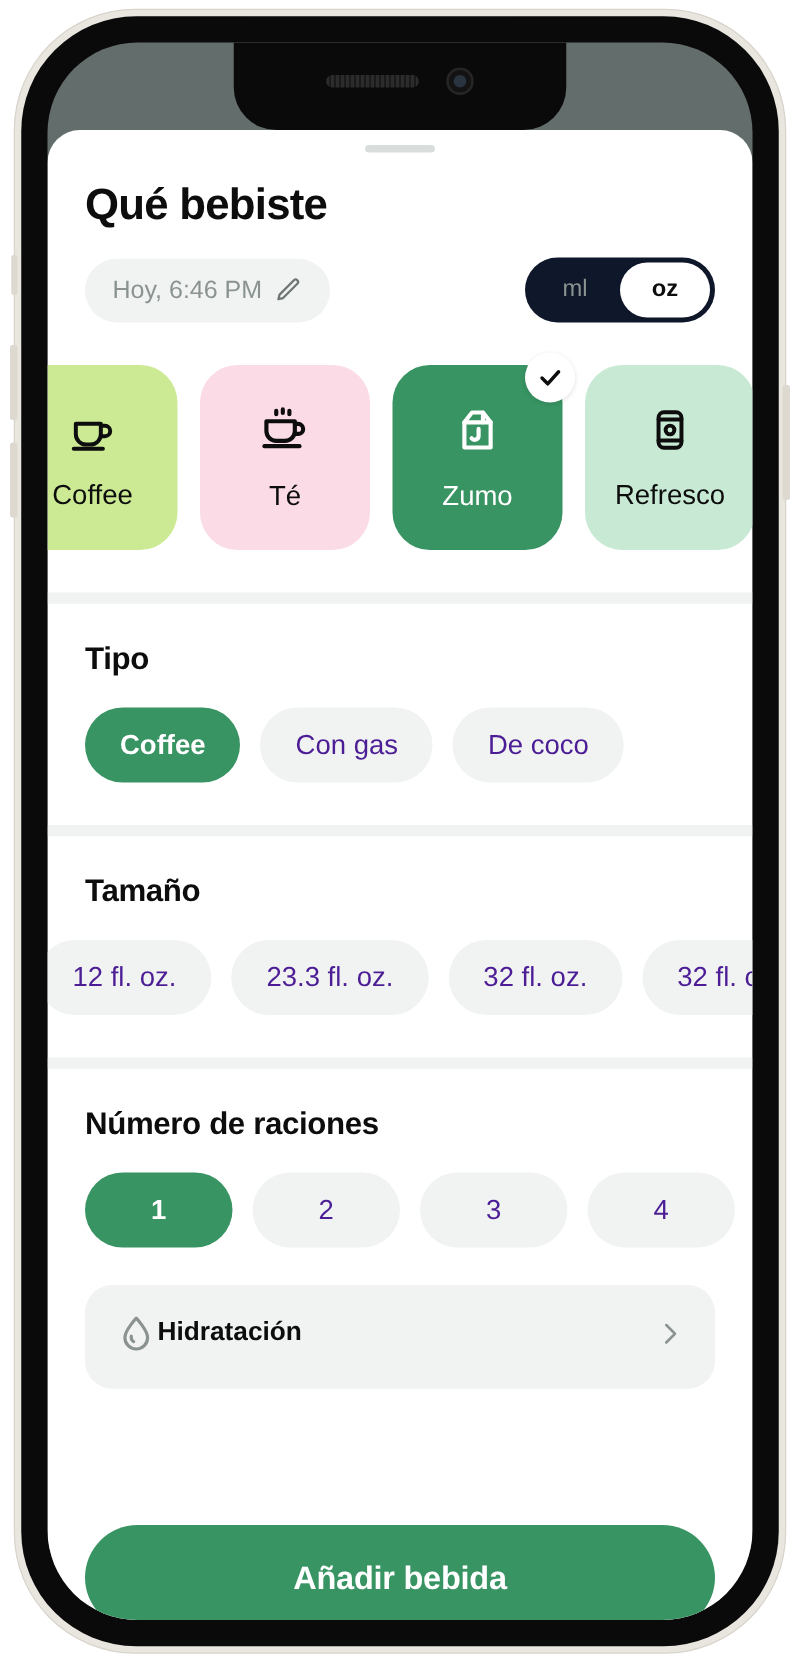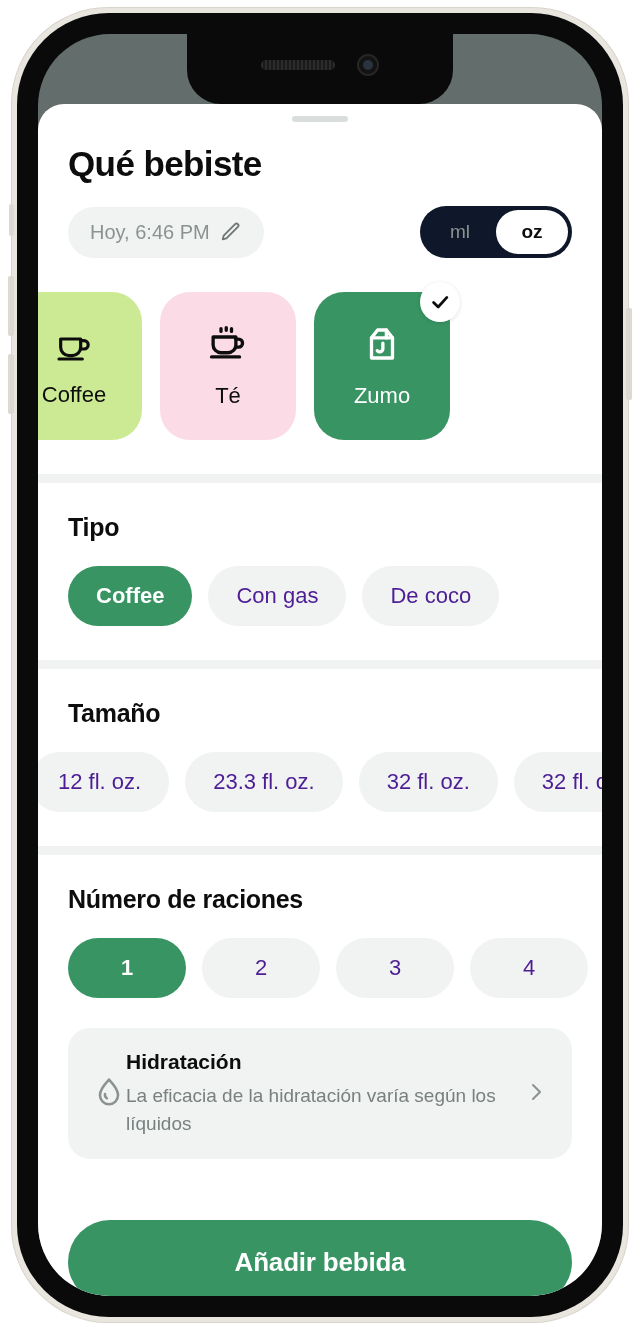--- a/index.html
+++ b/index.html
@@ -359,20 +359,30 @@
               <svg width="42" height="42" viewBox="0 0 24 24" fill="none" stroke="#ffffff" stroke-width="1.9" stroke-linecap="round" stroke-linejoin="round">
                 <path d="M6 8.5 9.5 4h5L18 8.5V20H6Z"></path>
                 <path d="M6 8.5h12"></path>
                 <path d="M14.5 4v4.5"></path>
                 <path d="M12.5 11.5v3.2a1.8 1.8 0 0 1-3.2 1.1"></path>
               </svg>
             </span>
             <span class="drink-label">Zumo</span>
           </div>
 
+          <div class="drink-card" style="background:#c8ead5">
+            <span>
+              <svg width="40" height="40" viewBox="0 0 24 24" fill="none" stroke="#0d0d0d" stroke-width="1.9" stroke-linecap="round" stroke-linejoin="round">
+                <rect x="6.5" y="3.5" width="11" height="17" rx="2.6"></rect>
+                <path d="M6.5 7h11M6.5 17h11"></path>
+                <circle cx="12" cy="12" r="2.1"></circle>
+              </svg>
+            </span>
+            <span class="drink-label">Refresco</span>
+          </div>
 
         </div>
       </div>
 
       <div class="section-divider"></div>
 
       <div class="section">
         <div class="section-title">Tipo</div>
         <div class="pill-row">
           <div class="pill selected">Coffee</div>
@@ -409,21 +419,20 @@
 
       <div id="hydration-card">
         <span>
           <svg width="34" height="34" viewBox="0 0 24 24" fill="none" stroke="#8b9391" stroke-width="1.8" stroke-linecap="round" stroke-linejoin="round">
             <path d="M12 3.2C12 3.2 5.6 10 5.6 14.2A6.4 6.4 0 0 0 18.4 14.2C18.4 10 12 3.2 12 3.2Z"></path>
             <path d="M9.2 13.4a2.9 2.9 0 0 0 1.3 3"></path>
           </svg>
         </span>
         <div id="hydration-text">
           <div id="hydration-title">Hidratación</div>
-          <div id="hydration-desc">La eficacia de la hidratación varía según los líquidos</div>
         </div>
         <span>
           <svg width="24" height="24" viewBox="0 0 24 24" fill="none" stroke="#8b9391" stroke-width="2" stroke-linecap="round" stroke-linejoin="round">
             <path d="M9 5l7 7-7 7"></path>
           </svg>
         </span>
       </div>
 
       <button id="cta-button">Añadir bebida</button>
 

